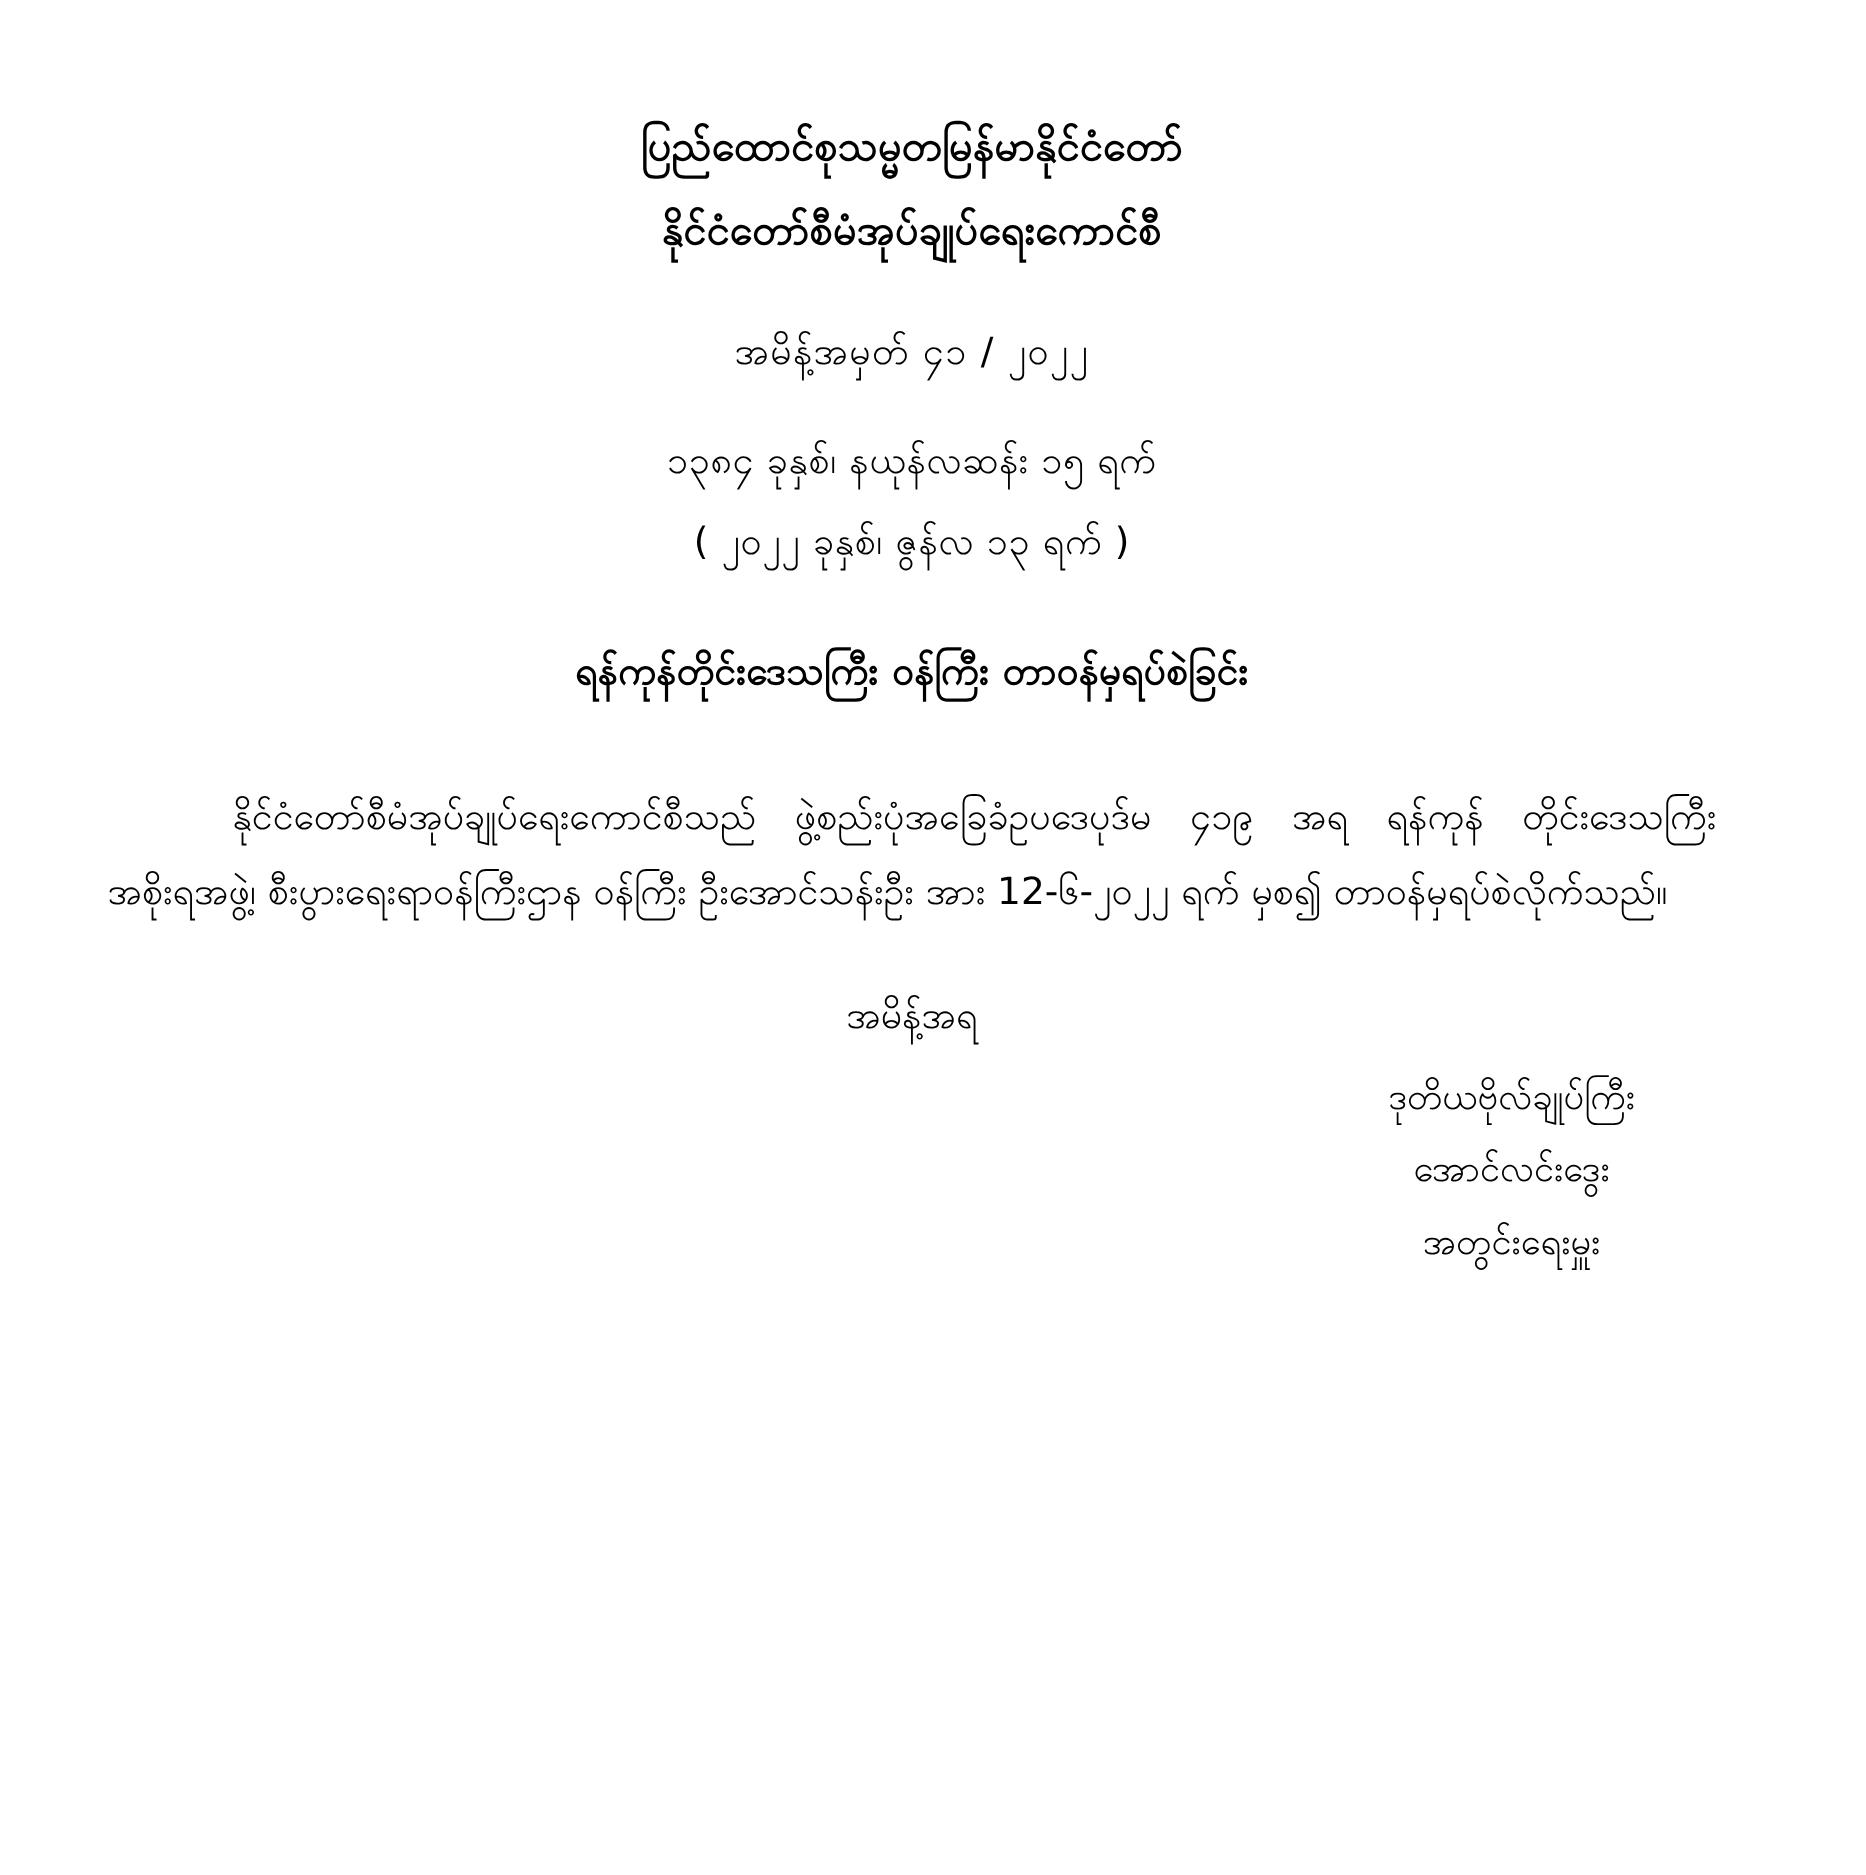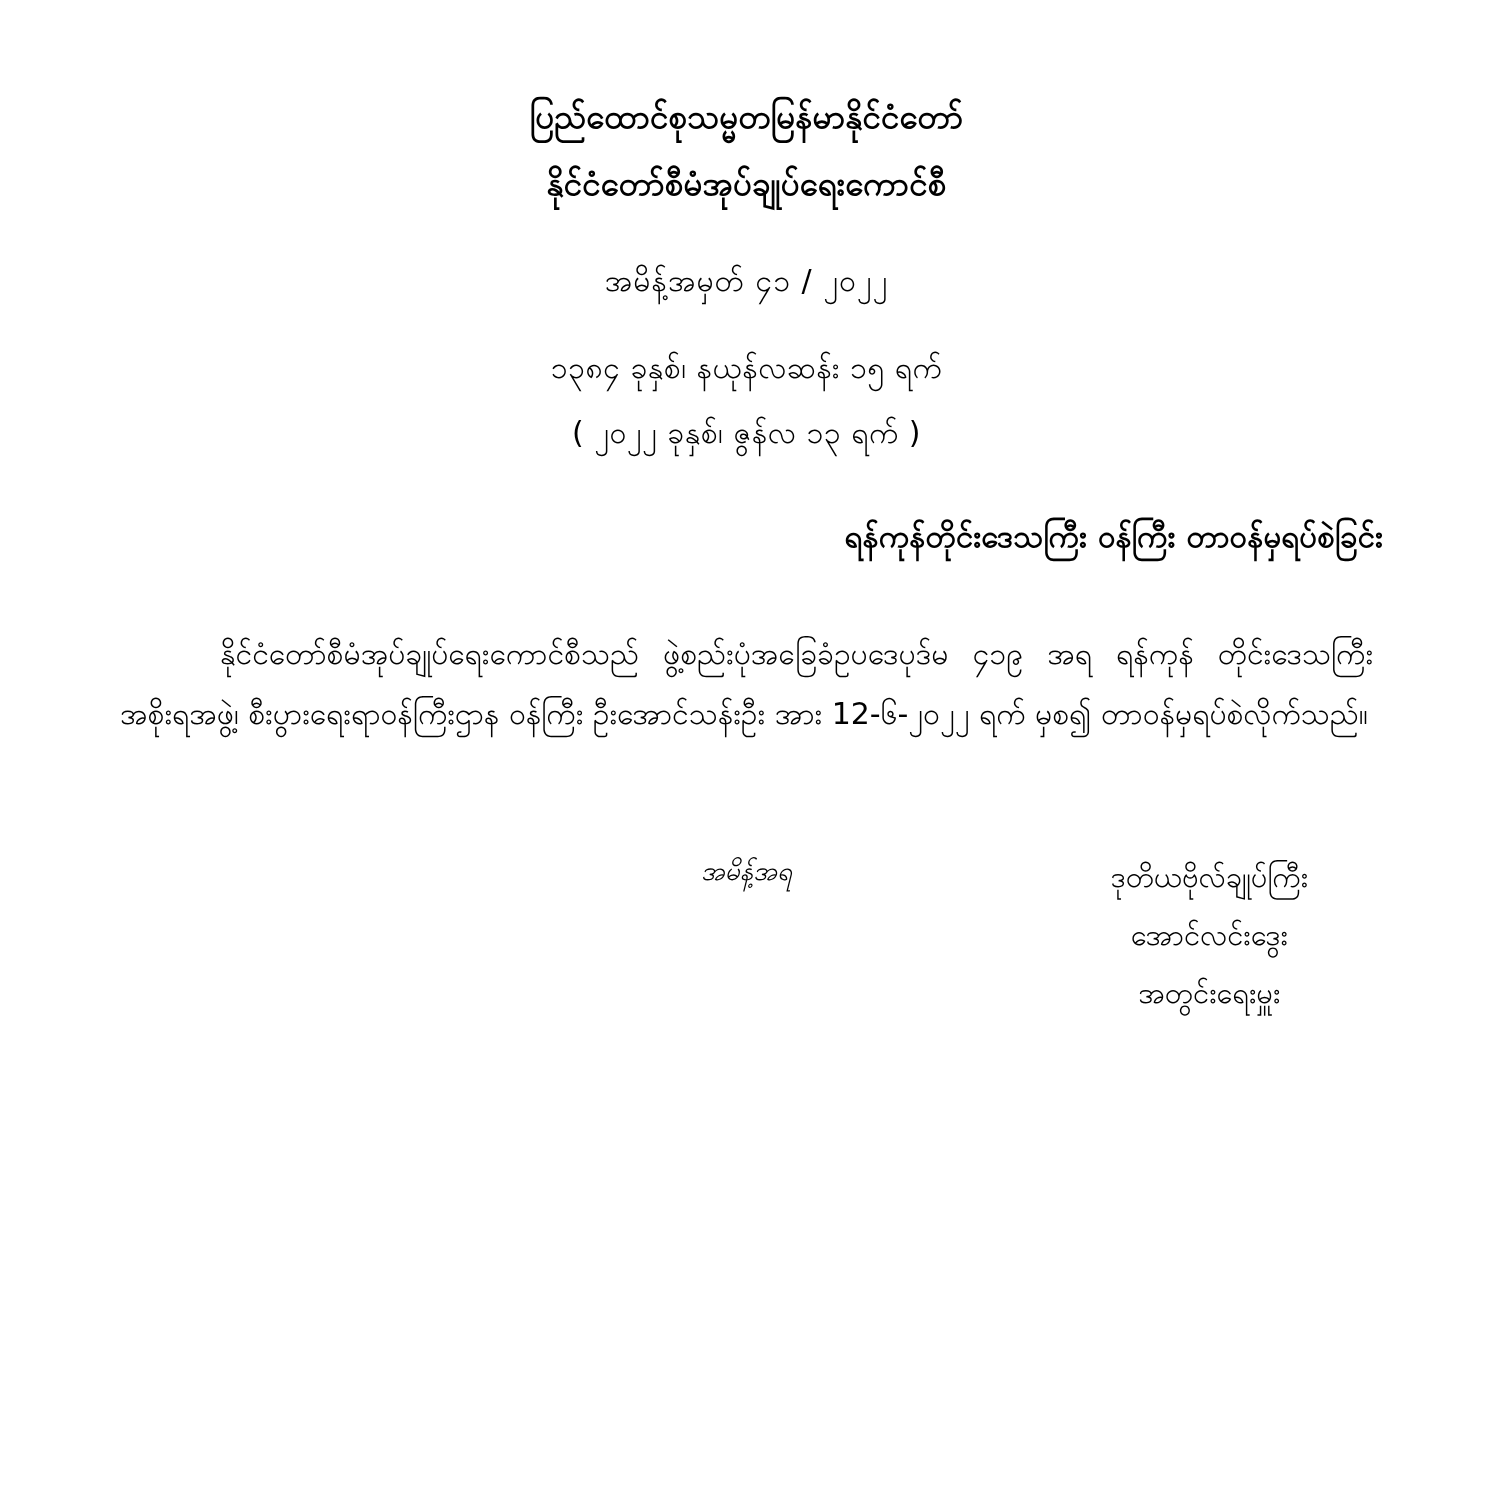--- a/index.html
+++ b/index.html
@@ -13,21 +13,21 @@
     height: 1500px;
     font-family: "DejaVu Sans", "Liberation Sans", sans-serif;
     color: #000000;
     position: relative;
     overflow: hidden;
   }
   .page {
     width: 1493px;
     height: 1132px;
     box-sizing: border-box;
-    padding: 95px 110px 40px 110px;
+    padding: 95px 110px 40px 76px;
     position: relative;
   }
   .center {
     text-align: center;
   }
   .header-1 {
     font-size: 33px;
     font-weight: 600;
     letter-spacing: 0.2px;
     margin: 0 0 18px 0;
@@ -55,38 +55,36 @@
     font-weight: 500;
     margin: 0 0 58px 0;
     letter-spacing: 0.5px;
     text-align: center;
   }
   .subject {
     font-size: 31px;
     font-weight: 700;
     margin: 0 0 62px 0;
     letter-spacing: 0.2px;
-    text-align: right;
   }
   .body-text {
     font-size: 30px;
     font-weight: 500;
     line-height: 2.0;
     text-align: justify;
     text-justify: inter-word;
     text-indent: 100px;
     margin: 0 0 0 0;
     padding: 0 10px 0 10px;
   }
   .by-order {
-    font-size: 26px;
+    font-size: 30px;
     font-weight: 500;
     text-align: center;
-    margin-top: 110px;
-    font-style: italic;
+    margin-top: 48px;
   }
   .signature-block {
     position: absolute;
     right: 185px;
     bottom: 110px;
     text-align: center;
     font-size: 29px;
     font-weight: 500;
     line-height: 2.0;
   }

